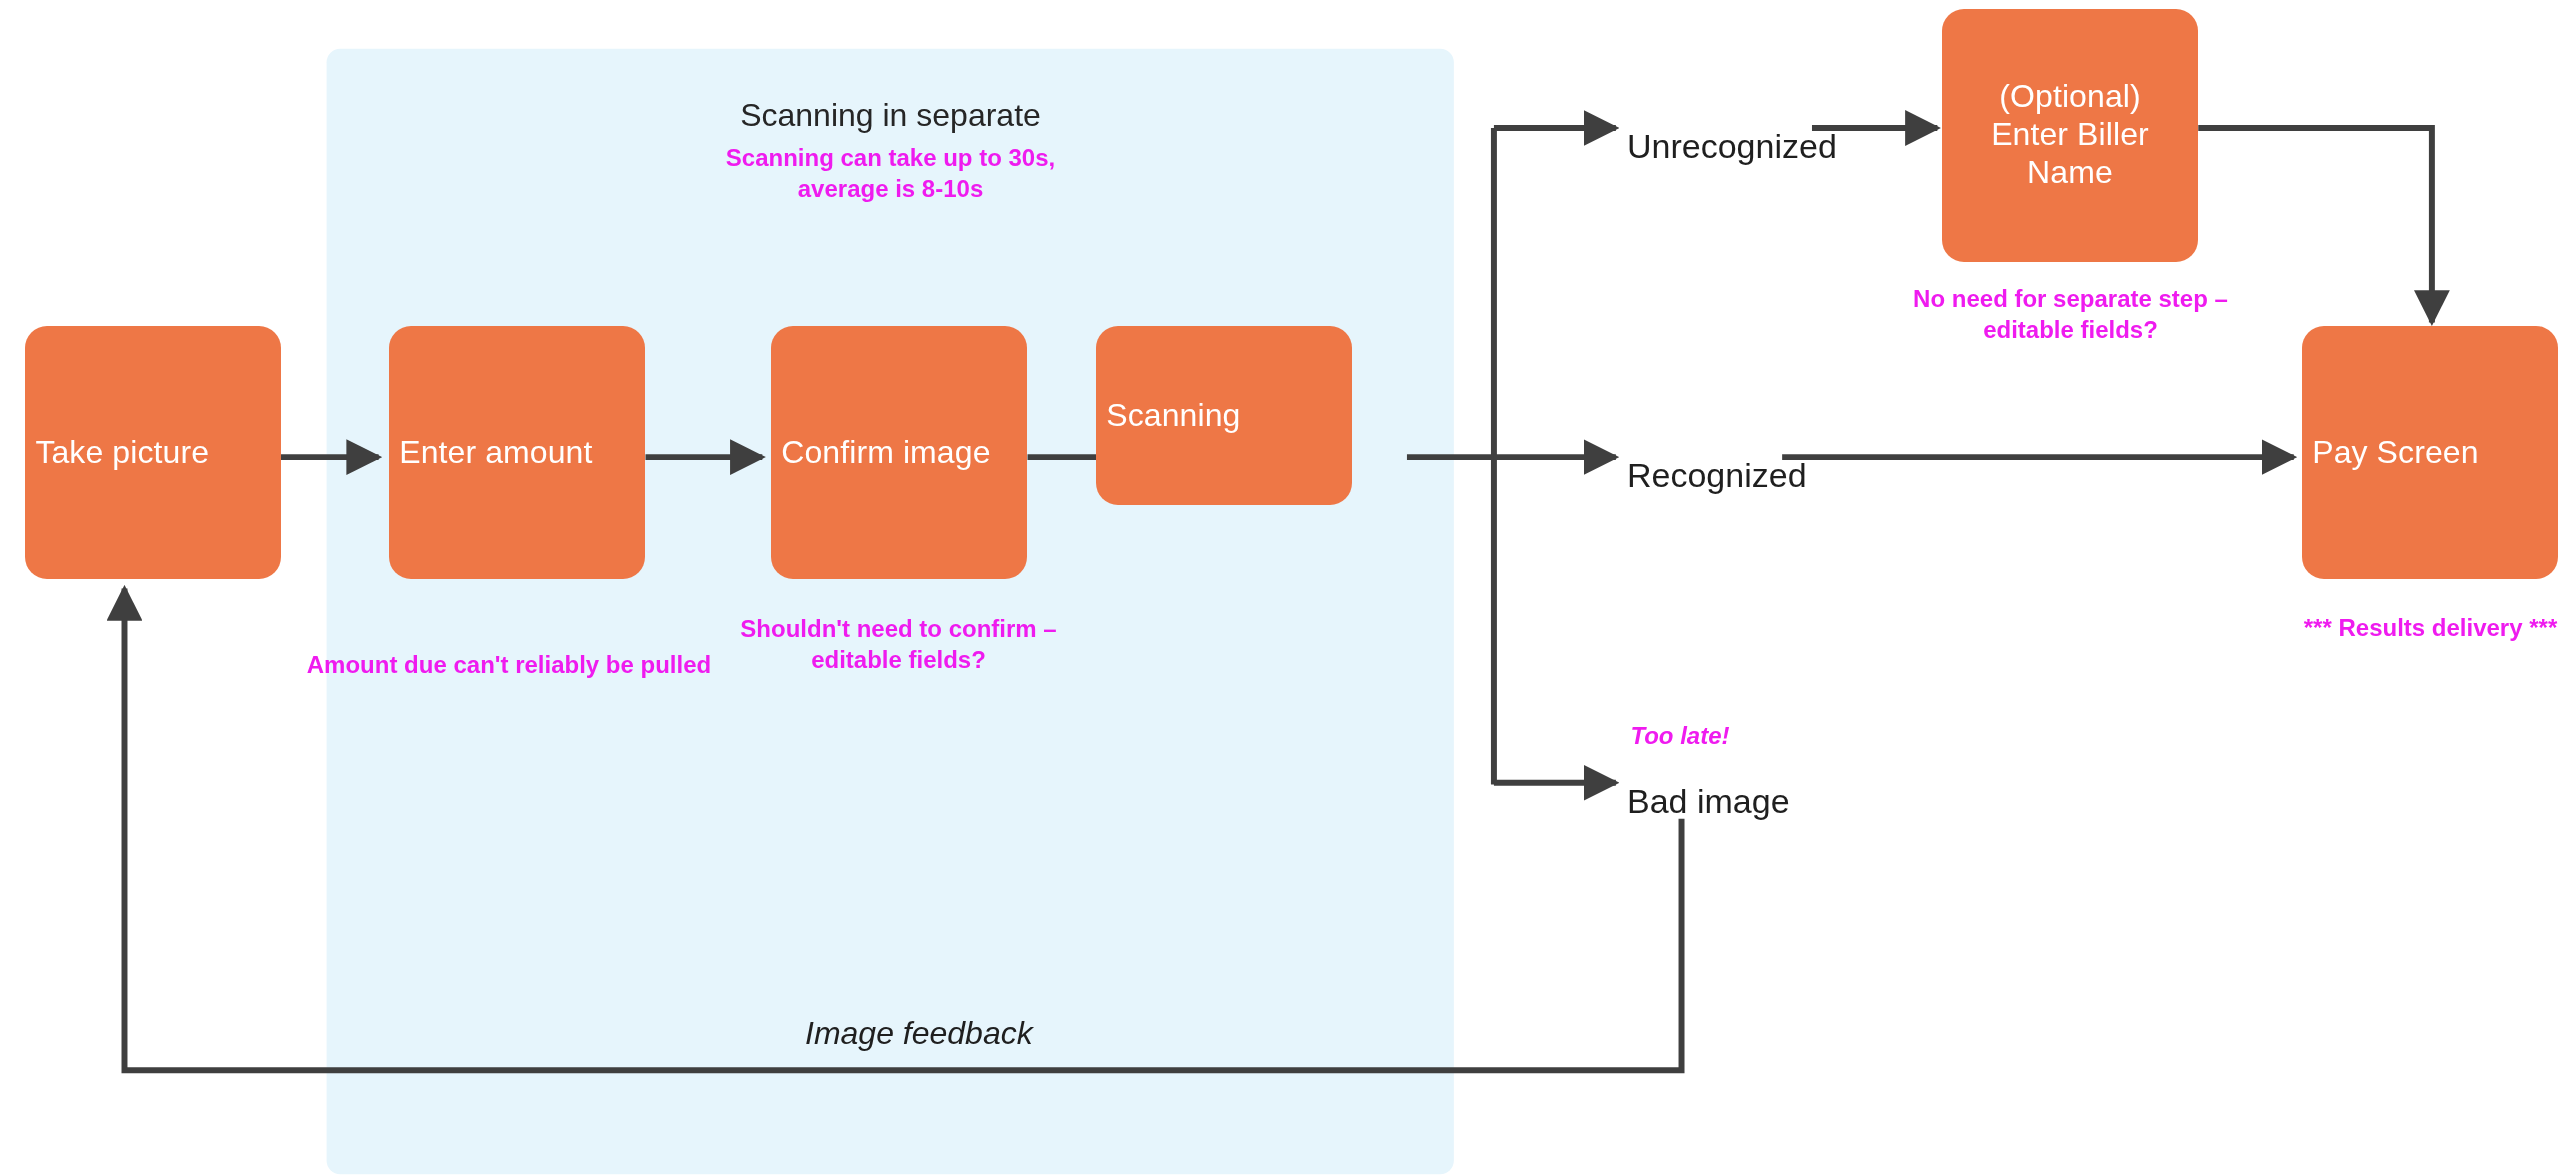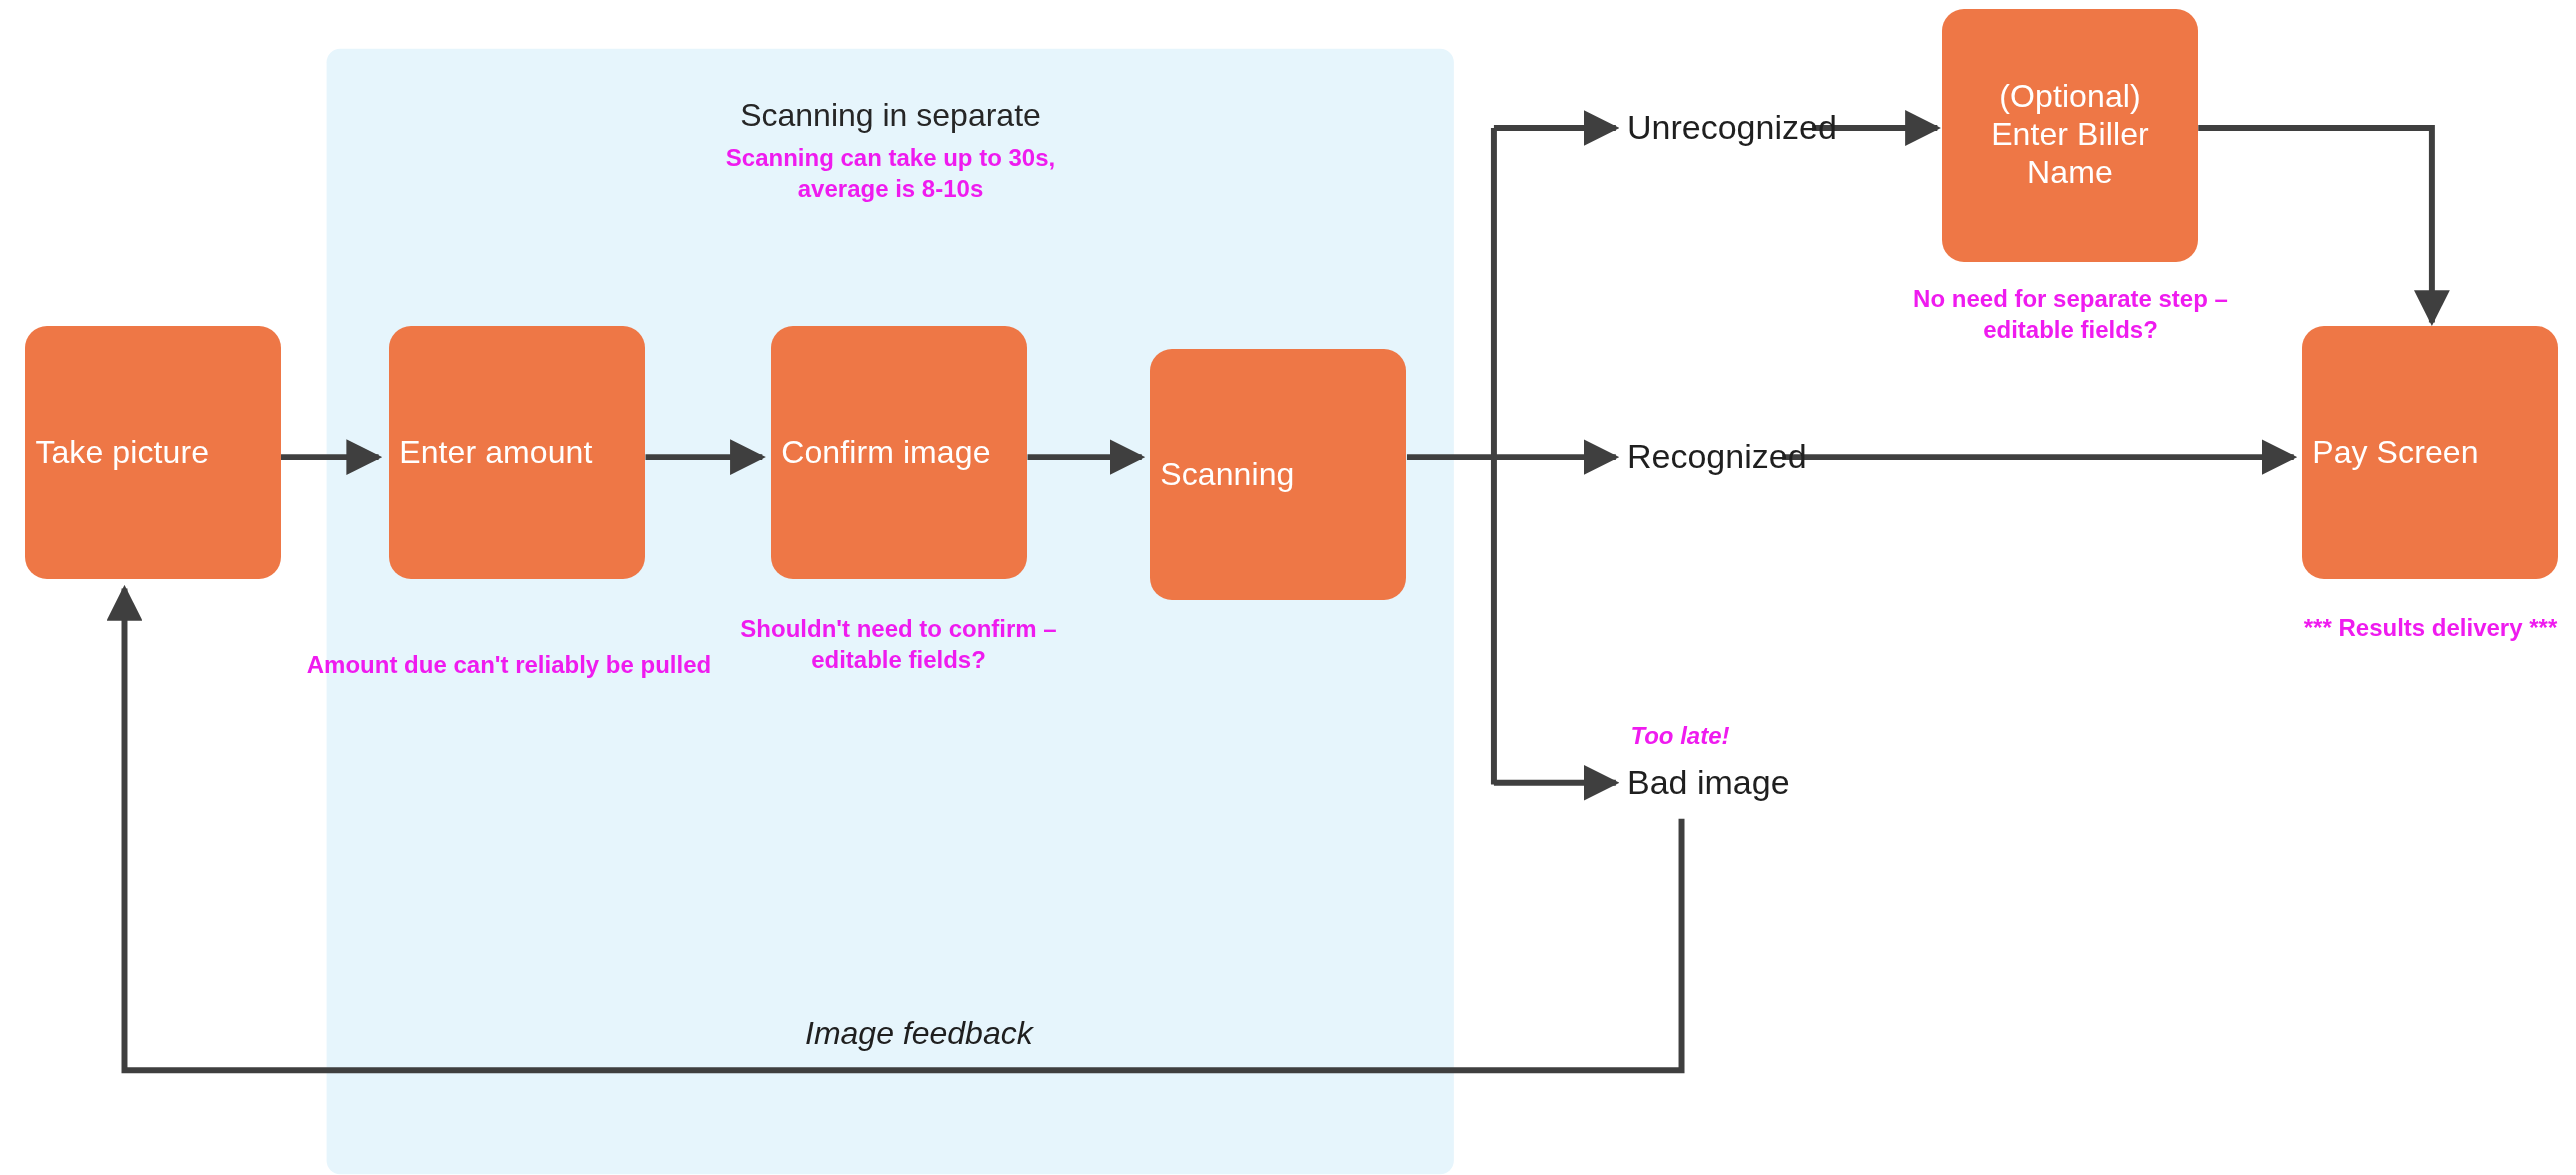--- a/index.html
+++ b/index.html
@@ -47,20 +47,21 @@
     padding: 5.1px 10.2px;
   }
   .node-label { white-space: pre-line; }
 
   .plain-label {
     position: absolute;
     color: #1f1f1f;
     font-size: 34px;
     line-height: 1.1;
     white-space: nowrap;
+    margin-top: 19px;
   }
   .note {
     position: absolute;
     color: #ef1bef;
     font-size: 24px;
     line-height: 1.28;
     font-weight: bold;
     text-align: center;
     white-space: pre-line;
   }
@@ -131,21 +132,21 @@
     </div>
 
     <div class="node" style="left:389px; top:326px; width:256px; height:253px;">
       <span class="node-label">Enter amount</span>
     </div>
 
     <div class="node" style="left:771px; top:326px; width:256px; height:253px;">
       <span class="node-label">Confirm image</span>
     </div>
 
-    <div class="node" style="left:1150px; top:326px; width:256px; height:251px;margin-top:23px;">
+    <div class="node" style="left:1096px; top:326px; width:256px; height:179px;">
       <span class="node-label">Scanning</span>
     </div>
 
     <div class="node" style="left:1942px; top:8.5px; width:256px; height:253px;">
       <span class="node-label">(Optional)
 Enter Biller Name</span>
     </div>
 
     <div class="node" style="left:2302px; top:326px; width:256px; height:253px;">
       <span class="node-label">Pay Screen</span>

